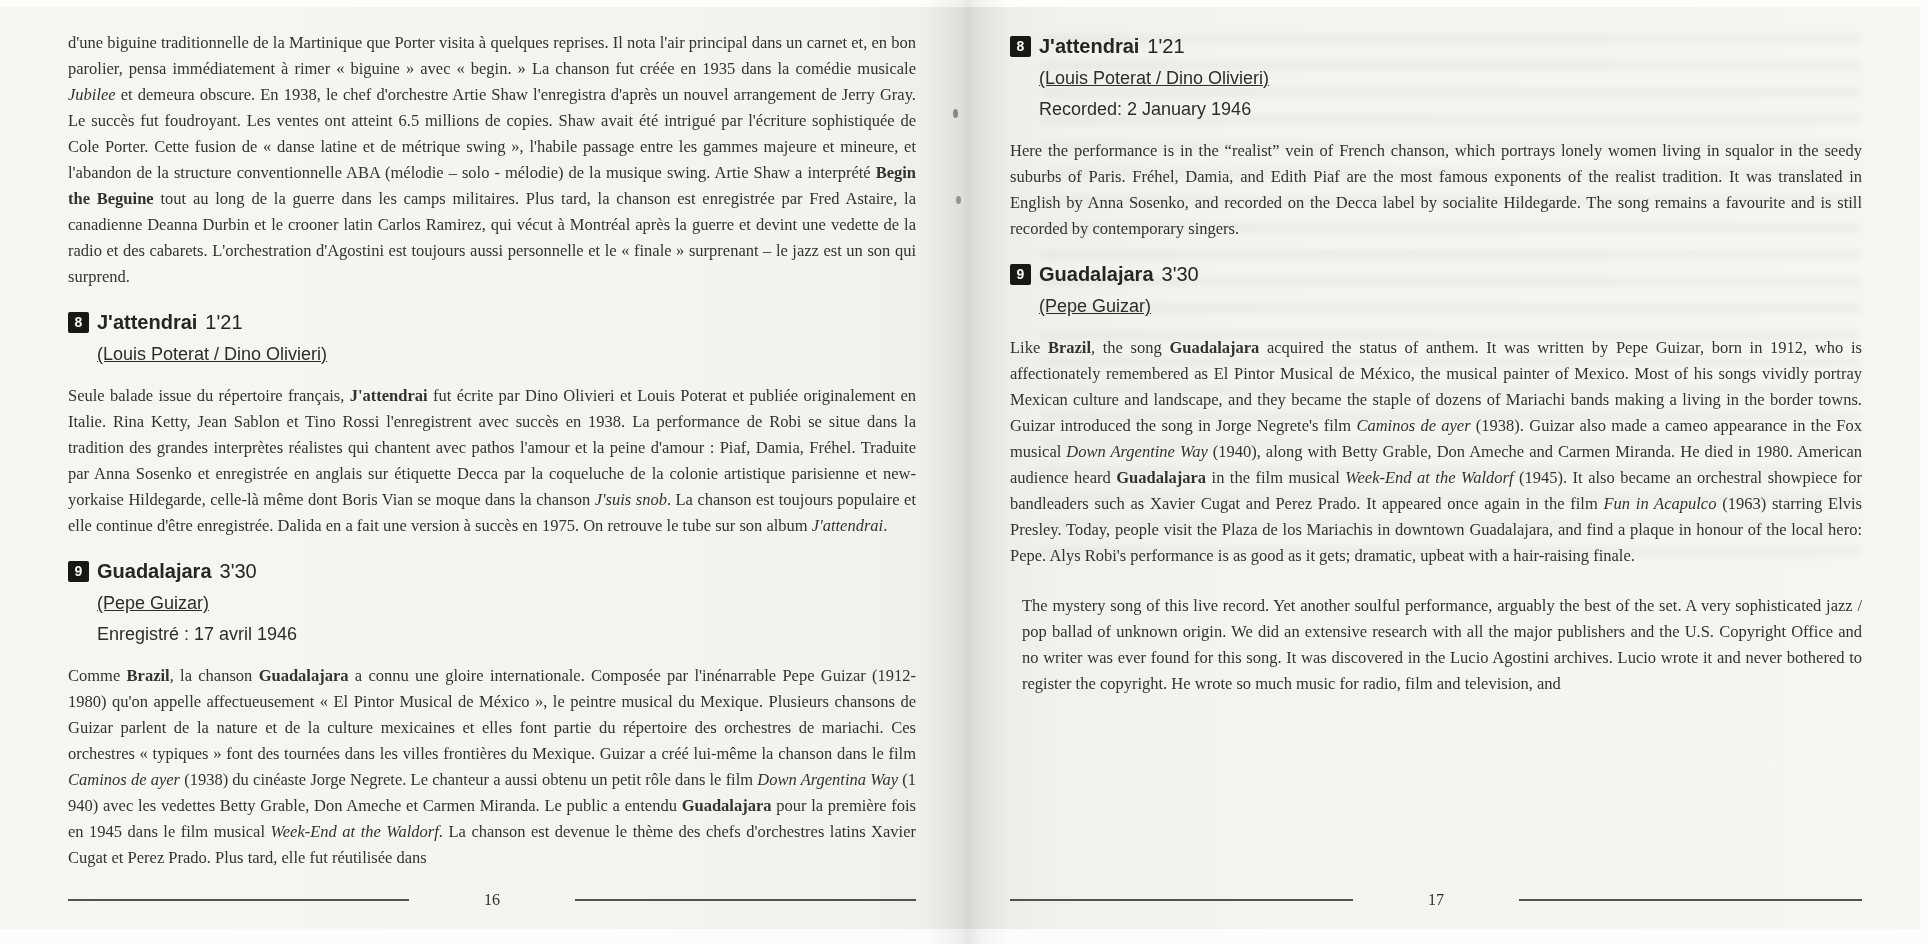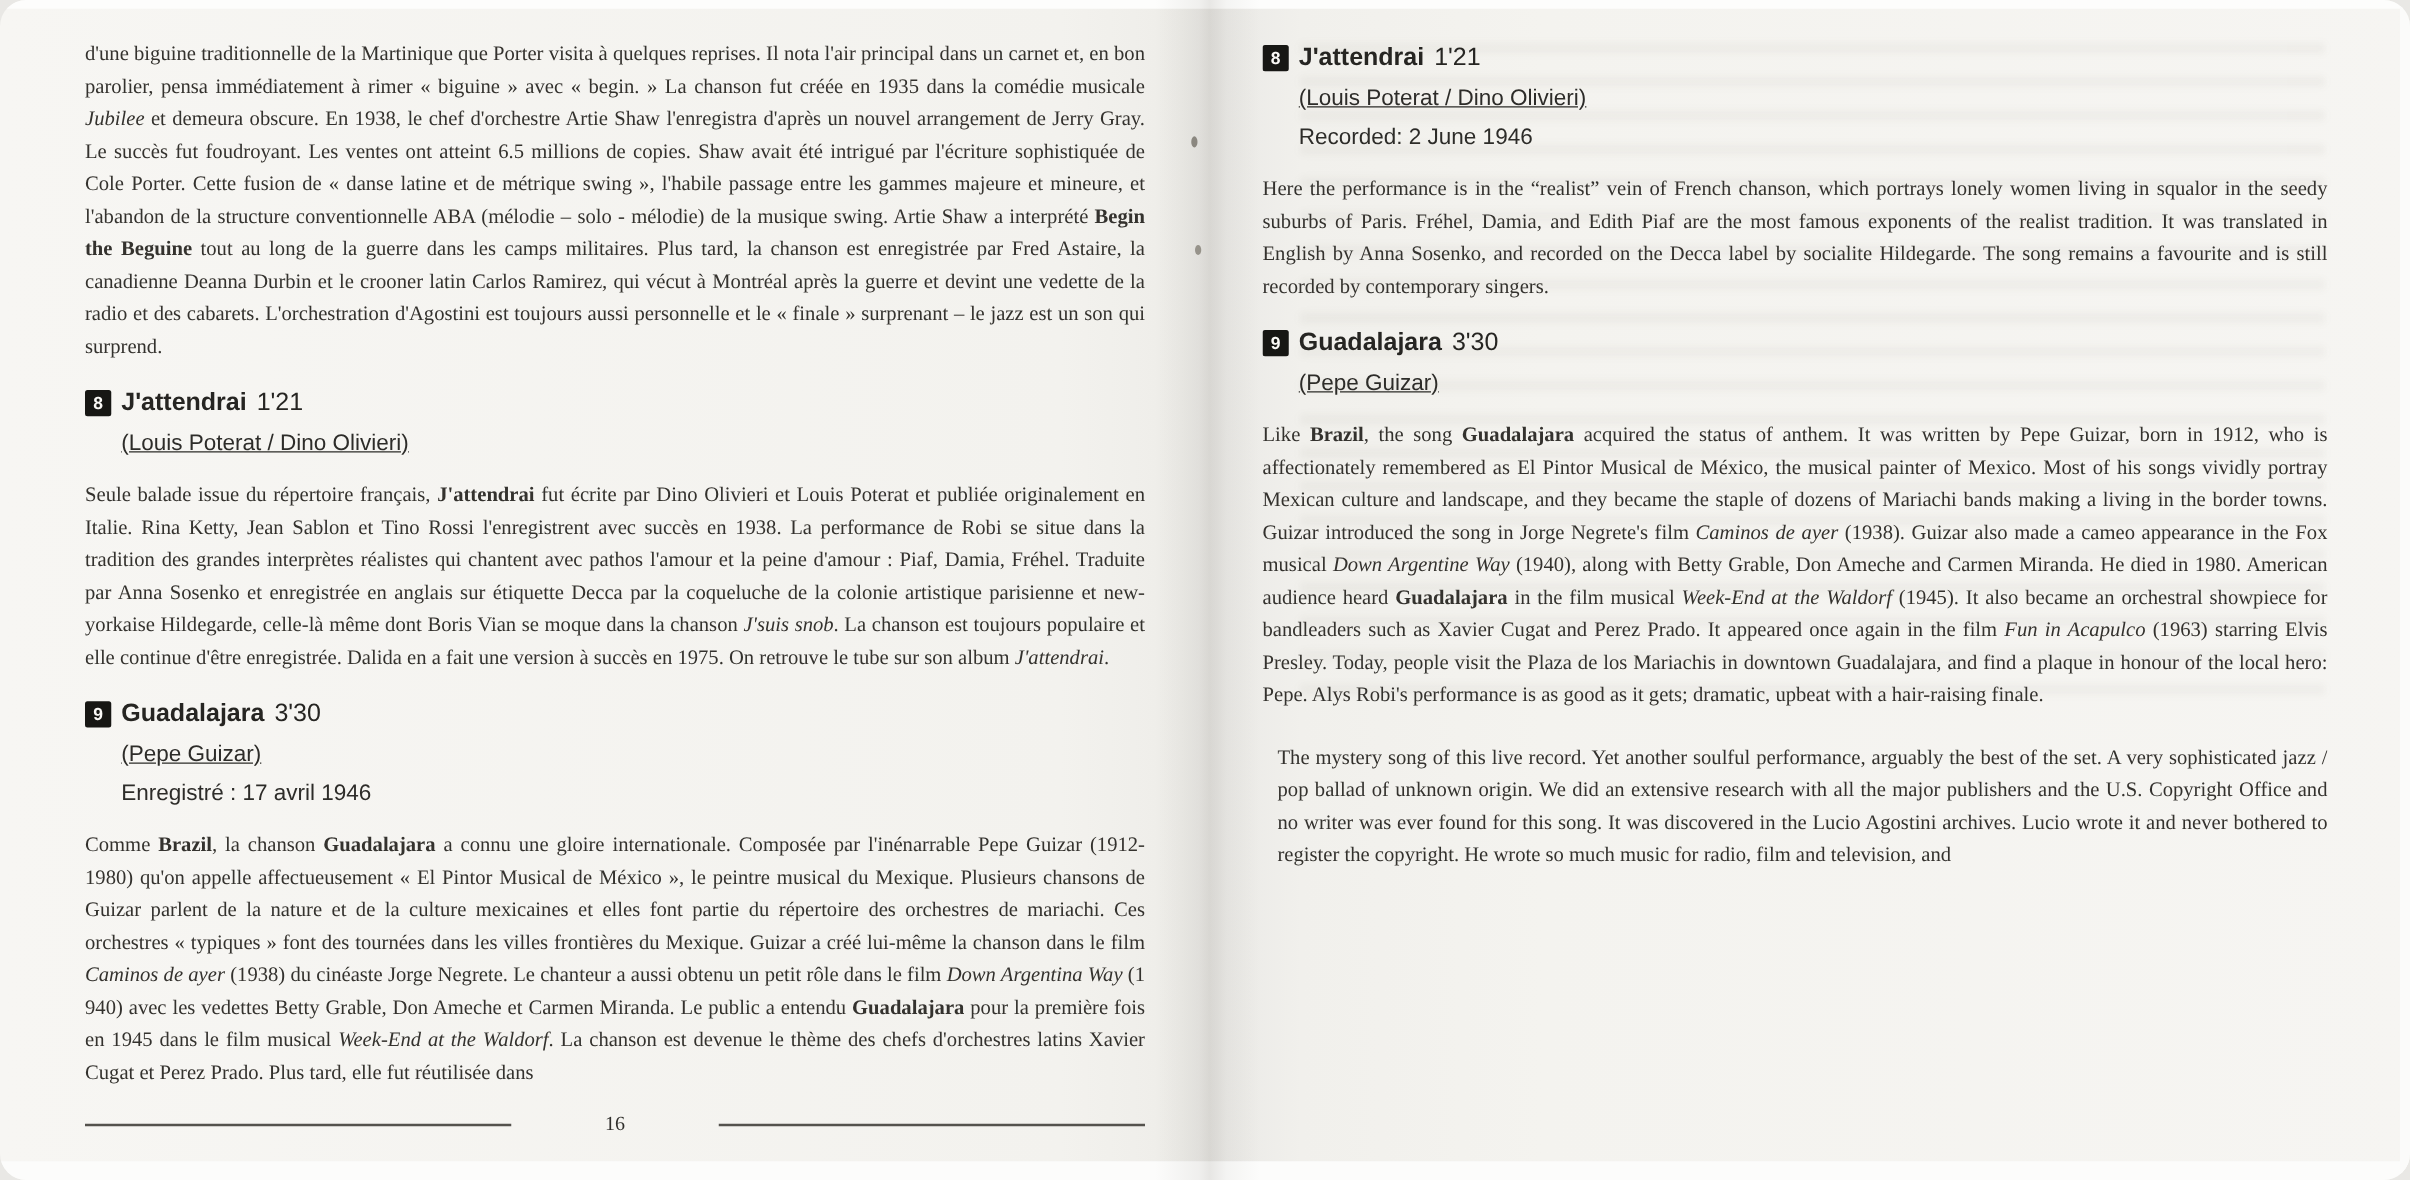--- a/index.html
+++ b/index.html
@@ -1,19 +1,19 @@
 <!DOCTYPE html>
 <html><head>
 <meta charset="utf-8">
 <style>
   html,body{margin:0;padding:0;background:#e9e8e5;}
   .scan{
     position:relative;width:1928px;height:944px;overflow:hidden;
     background:linear-gradient(90deg,#f7f6f3 0%,#f3f2ee 44%,#eeede9 49%,#eae9e6 50.5%,#f1f0ec 54%,#f4f3ef 64%,#f6f5f2 100%);
-    font-family:"Liberation Serif","DejaVu Serif",serif;color:#33312d;border-radius:21px;
+    font-family:"Liberation Serif","DejaVu Serif",serif;color:#33312d;
   }
   .edge-top{position:absolute;top:0;left:0;width:100%;height:7px;background:#fdfdfc;}
   .edge-bottom{position:absolute;bottom:0;left:0;width:100%;height:15px;background:#fcfcfb;}
   .edge-right{position:absolute;top:0;right:0;width:8px;height:100%;background:#fbfbfa;}
   .gutter{position:absolute;top:0;left:924px;width:84px;height:100%;
     background:linear-gradient(90deg,rgba(90,85,75,0) 0%,rgba(90,85,75,0.08) 42%,rgba(110,105,95,0.15) 52%,rgba(90,85,75,0.05) 68%,rgba(90,85,75,0) 100%);}
   .speck{position:absolute;background:#6e6a60;border-radius:50%;}
   .speck1{left:953px;top:109px;width:5px;height:9px;opacity:.75;}
   .speck2{left:956px;top:196px;width:5px;height:8px;opacity:.65;}
   .bleed{position:absolute;left:1040px;top:34px;width:820px;height:540px;pointer-events:none;opacity:.55;
@@ -79,21 +79,21 @@
   </div>
 
   <div class="page page-right">
     <div class="track-head">
       <div class="t-line1">
         <span class="badge">8</span>
         <span>J'attendrai</span>
         <span class="t-dur">1'21</span>
       </div>
       <div class="t-sub first">(Louis Poterat / Dino Olivieri)</div>
-      <div class="t-sub">Recorded: 2 June 1946</div>
+      <div class="t-sub">Recorded: 2 January 1946</div>
     </div>
     <p class="para"><span>Here the performance is in the “realist” vein of French chanson, which portrays lonely women living in squalor in the seedy suburbs of Paris. Fréhel, Damia, and Edith Piaf are the most famous exponents of the realist tradition. It was translated in English by Anna Sosenko, and recorded on the Decca label by socialite Hildegarde. The song remains a favourite and is still recorded by contemporary singers.</span></p>
 
     <div class="track-head">
       <div class="t-line1">
         <span class="badge">9</span>
         <span>Guadalajara</span>
         <span class="t-dur">3'30</span>
       </div>
       <div class="t-sub first">(Pepe Guizar)</div>
@@ -101,14 +101,19 @@
     <p class="para"><span>Like </span><span class="b">Brazil</span><span>, the song </span><span class="b">Guadalajara</span><span> acquired the status of anthem. It was written by Pepe Guizar, born in 1912, who is affectionately remembered as El Pintor Musical de México, the musical painter of Mexico. Most of his songs vividly portray Mexican culture and landscape, and they became the staple of dozens of Mariachi bands making a living in the border towns. Guizar introduced the song in Jorge Negrete's film </span><span class="i">Caminos de ayer</span><span> (1938). Guizar also made a cameo appearance in the Fox musical </span><span class="i">Down Argentine Way</span><span> (1940), along with Betty Grable, Don Ameche and Carmen Miranda. He died in 1980. American audience heard </span><span class="b">Guadalajara</span><span> in the film musical </span><span class="i">Week-End at the Waldorf</span><span> (1945). It also became an orchestral showpiece for bandleaders such as Xavier Cugat and Perez Prado. It appeared once again in the film </span><span class="i">Fun in Acapulco</span><span> (1963) starring Elvis Presley. Today, people visit the Plaza de los Mariachis in downtown Guadalajara, and find a plaque in honour of the local hero: Pepe. Alys Robi's performance is as good as it gets; dramatic, upbeat with a hair-raising finale.</span></p>
 
     <p class="para"><span>The mystery song of this live record. Yet another soulful performance, arguably the best of the set. A very sophisticated jazz / pop ballad of unknown origin. We did an extensive research with all the major publishers and the U.S. Copyright Office and no writer was ever found for this song. It was discovered in the Lucio Agostini archives. Lucio wrote it and never bothered to register the copyright. He wrote so much music for radio, film and television, and</span></p>
   </div>
 
   <div class="footer footer-left">
     <span class="rule"></span>
     <span class="pagenum">16</span>
     <span class="rule"></span>
   </div>
+  <div class="footer footer-right">
+    <span class="rule"></span>
+    <span class="pagenum">17</span>
+    <span class="rule"></span>
+  </div>
 
 </div>
 
 </body></html>

